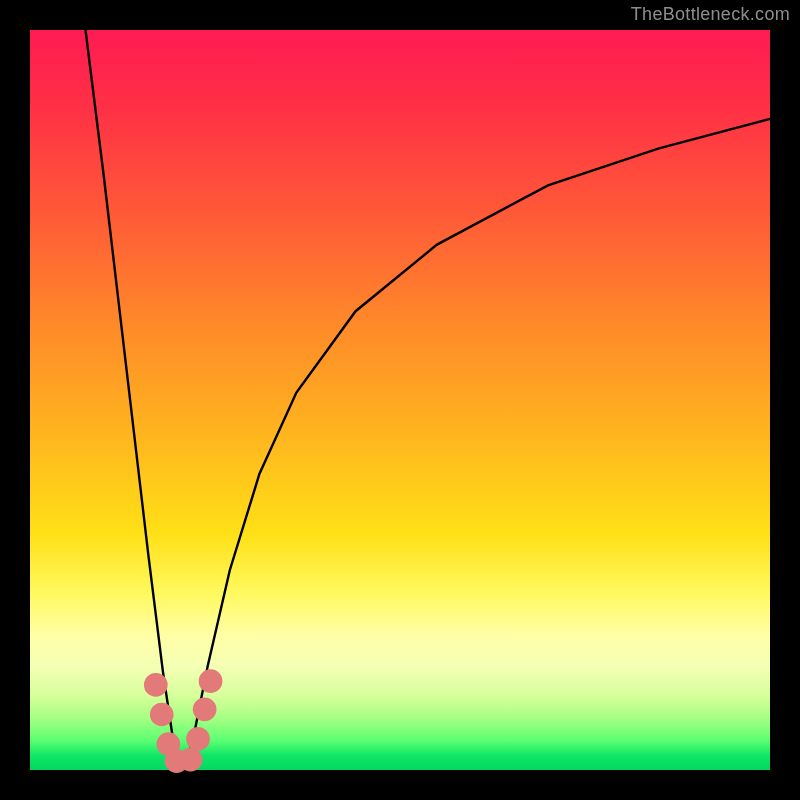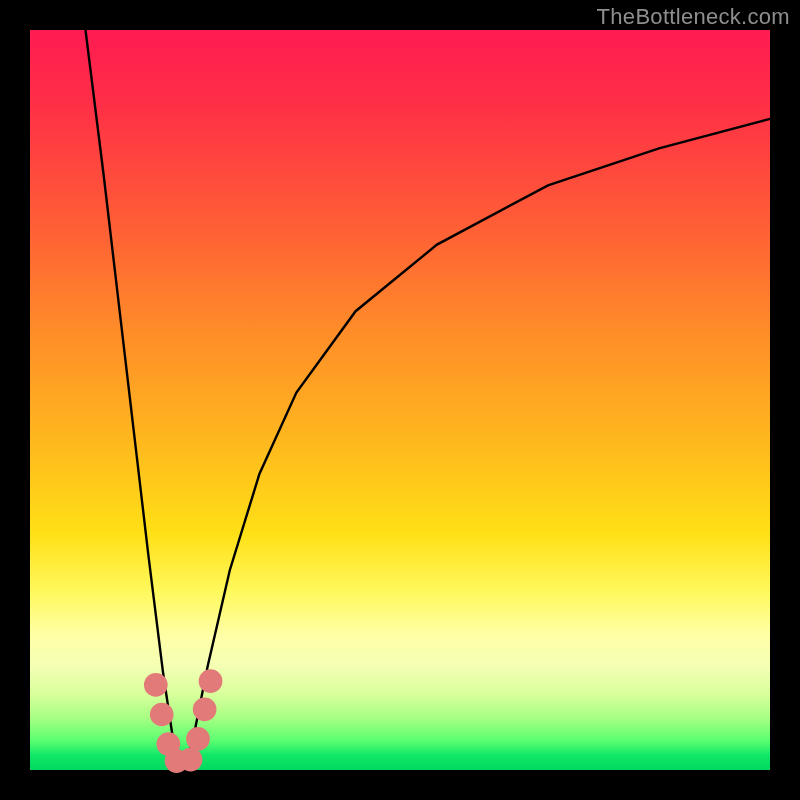--- a/index.html
+++ b/index.html
@@ -42,21 +42,21 @@
       #5cff72 96%,
       #11e766 98%,
       #00d860 100%
     );
   }
   .watermark {
     position: absolute;
     top: 4px;
     right: 10px;
     color: #8e8e8e;
-    font-size: 22px;
+    font-size: 18px;
     font-weight: 500;
     letter-spacing: 0.3px;
     user-select: none;
   }
   svg.curves {
     position: absolute;
     left: 0;
     top: 0;
     width: 740px;
     height: 740px;

